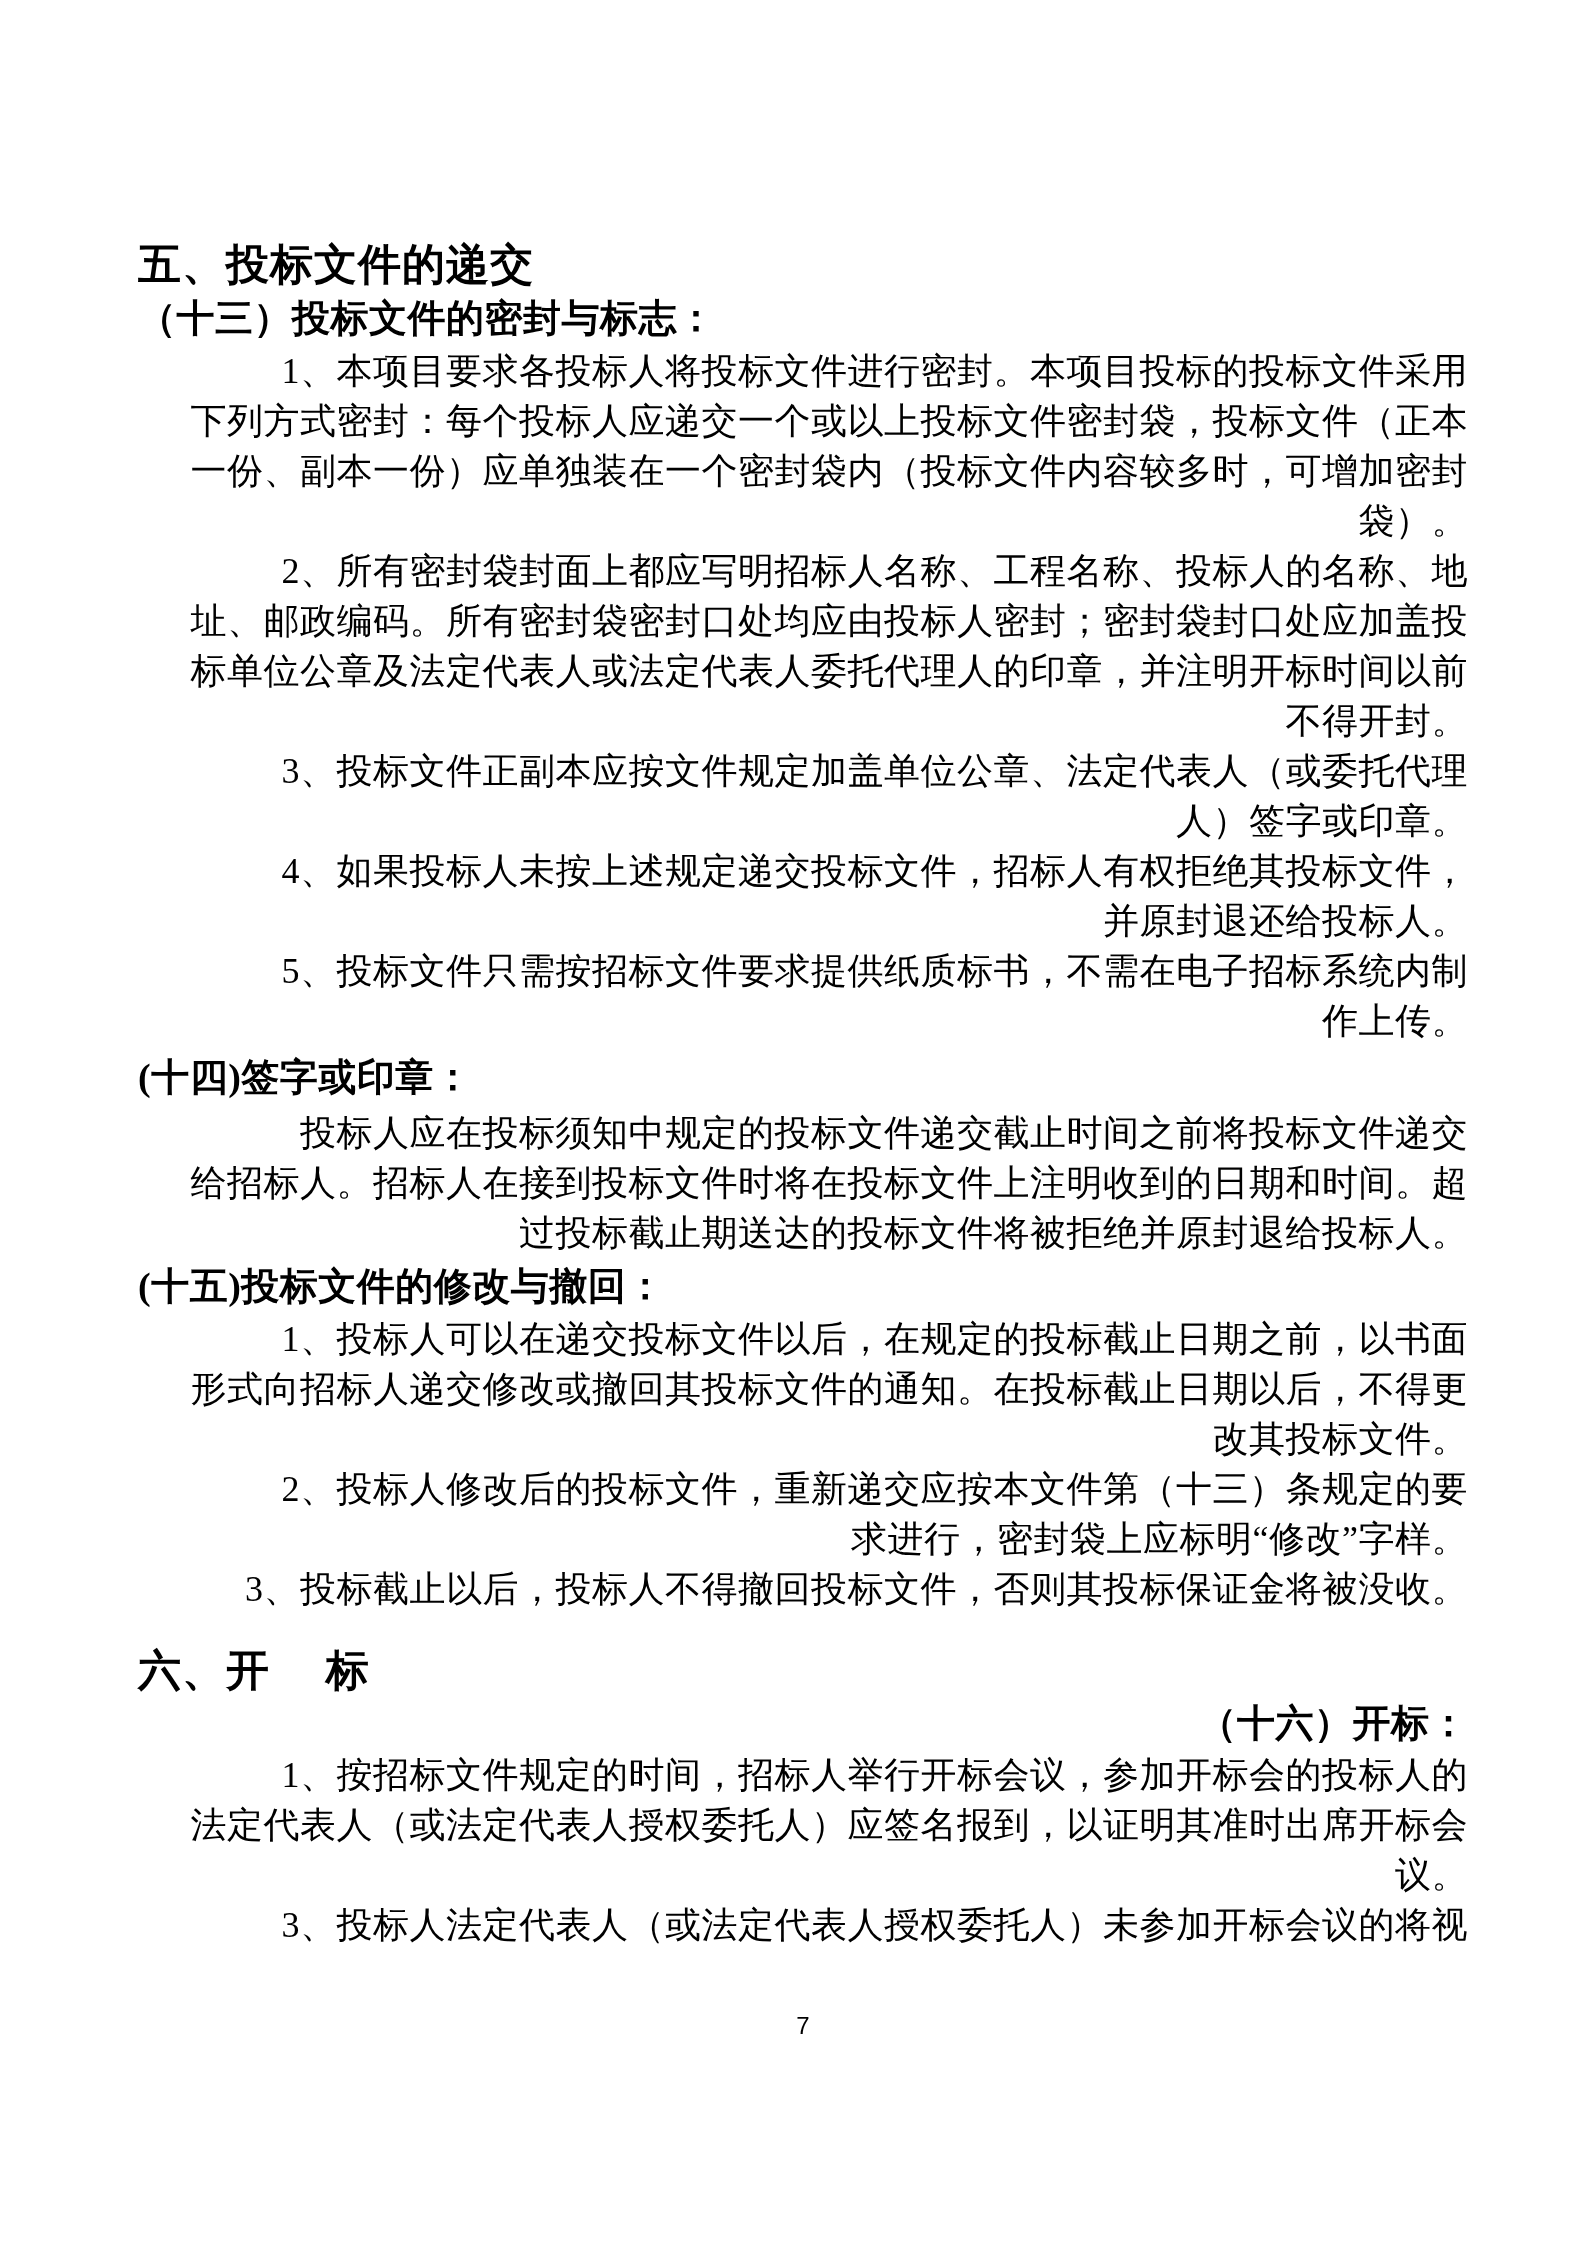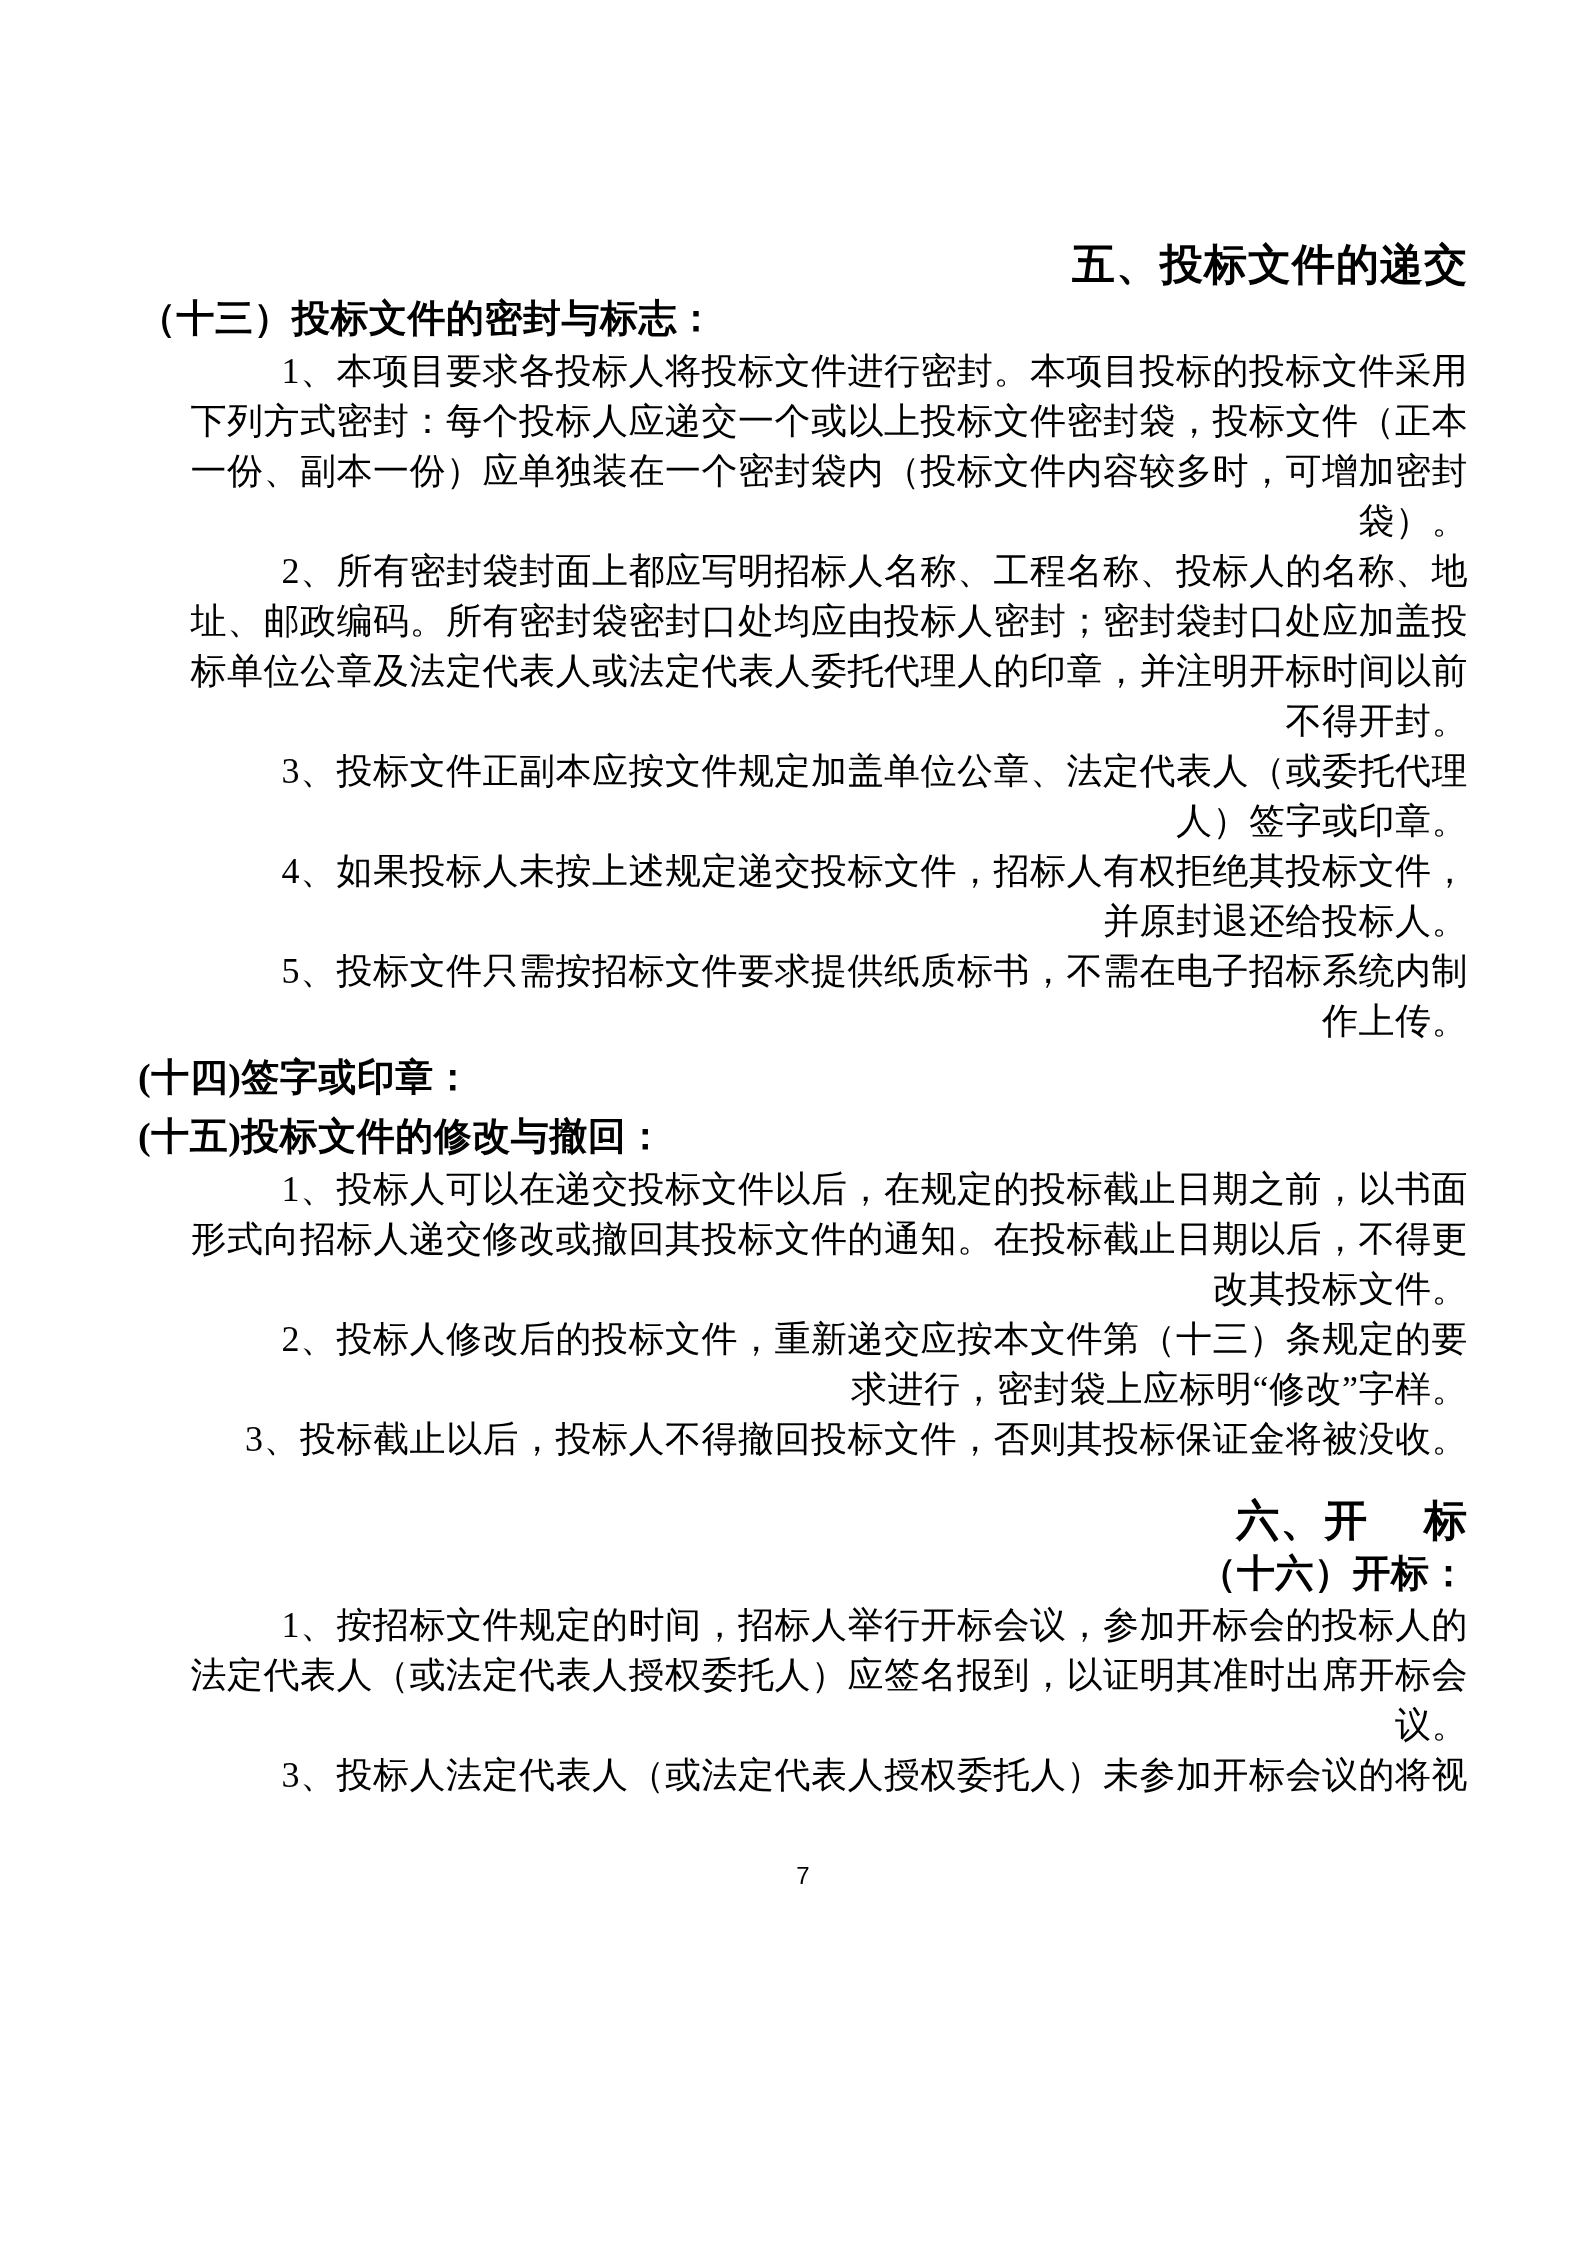--- a/index.html
+++ b/index.html
@@ -16,21 +16,21 @@
     font-family: "Liberation Serif", "DejaVu Serif", serif;
     overflow: hidden;
   }
   .content {
     padding: 240px 119px 0 138px;
   }
   .sec-title {
     font-size: 43px;
     font-weight: bold;
     line-height: 50px;
-    text-align: right;
+    text-align: left;
     letter-spacing: 1px;
   }
   .sec-title.second {
     margin-top: 32px;
   }
   .sub-heading {
     font-size: 38px;
     font-weight: bold;
     line-height: 56px;
     letter-spacing: 0.5px;
@@ -82,20 +82,23 @@
 人）签字或印章。</div>
 
     <div class="para">　　4、如果投标人未按上述规定递交投标文件，招标人有权拒绝其投标文件，
 并原封退还给投标人。</div>
 
     <div class="para">　　5、投标文件只需按招标文件要求提供纸质标书，不需在电子招标系统内制
 作上传。</div>
 
     <div class="sub-heading tall">(十四)签字或印章：</div>
 
+    <div class="para">　　投标人应在投标须知中规定的投标文件递交截止时间之前将投标文件递交
+给招标人。招标人在接到投标文件时将在投标文件上注明收到的日期和时间。超
+过投标截止期送达的投标文件将被拒绝并原封退给投标人。</div>
 
     <div class="sub-heading">(十五)投标文件的修改与撤回：</div>
 
     <div class="para">　　1、投标人可以在递交投标文件以后，在规定的投标截止日期之前，以书面
 形式向招标人递交修改或撤回其投标文件的通知。在投标截止日期以后，不得更
 改其投标文件。</div>
 
     <div class="para">　　2、投标人修改后的投标文件，重新递交应按本文件第（十三）条规定的要
 求进行，密封袋上应标明“修改”字样。</div>
 

